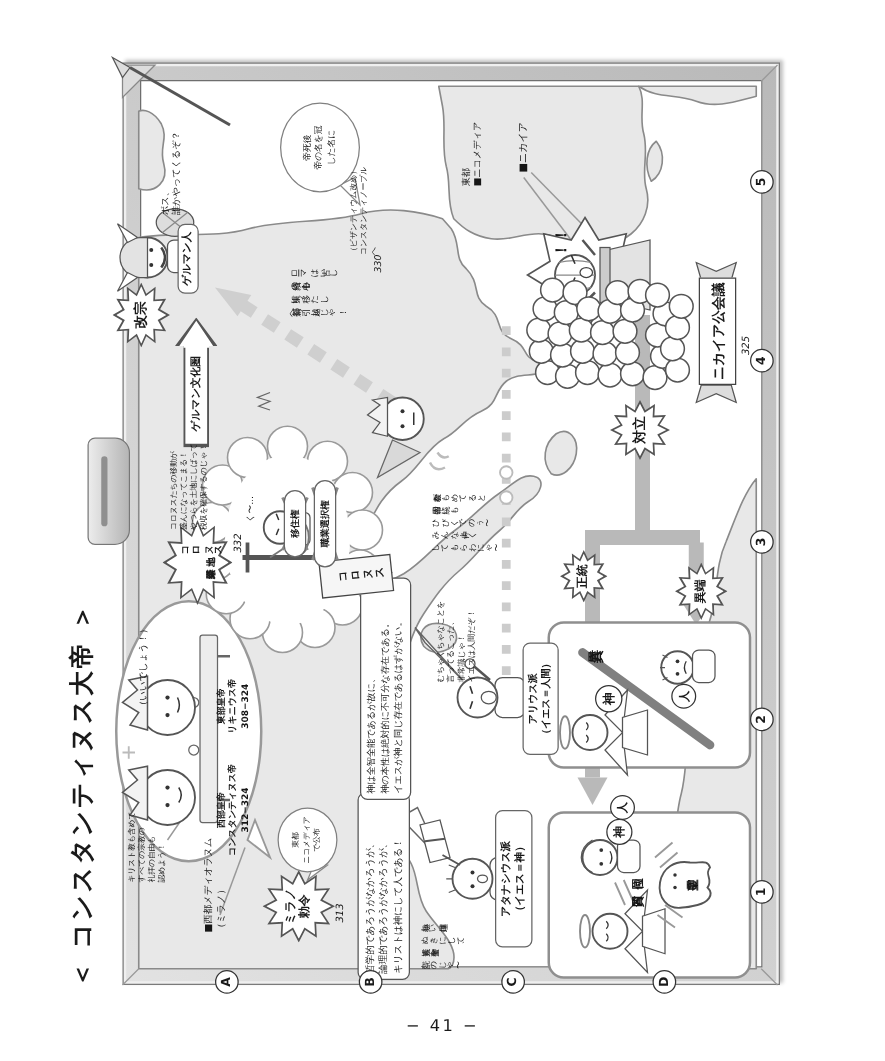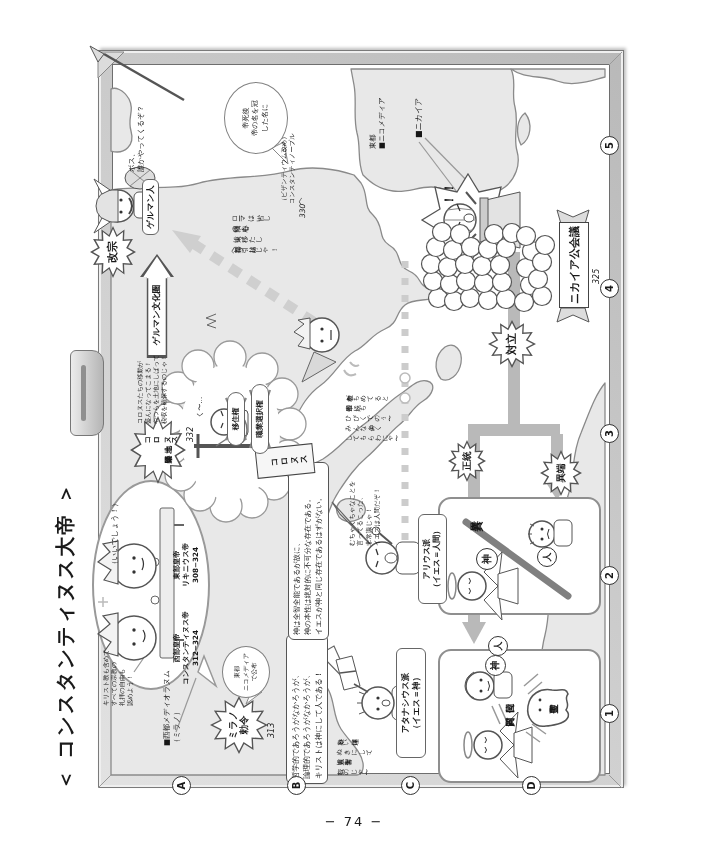--- a/index.html
+++ b/index.html
@@ -438,13 +438,13 @@
   <div class="gridmark" style="left:205px;top:552px;">2</div>
   <div class="gridmark" style="left:347px;top:552px;">3</div>
   <div class="gridmark" style="left:492px;top:552px;">4</div>
   <div class="gridmark" style="left:635px;top:552px;">5</div>
 
   <div class="clip">
       <div class="slot"></div>
     </div>
 </div>
 
-<div class="pagenum">− 74 −</div>
+<div class="pagenum">− 41 −</div>
 
 </body></html>

